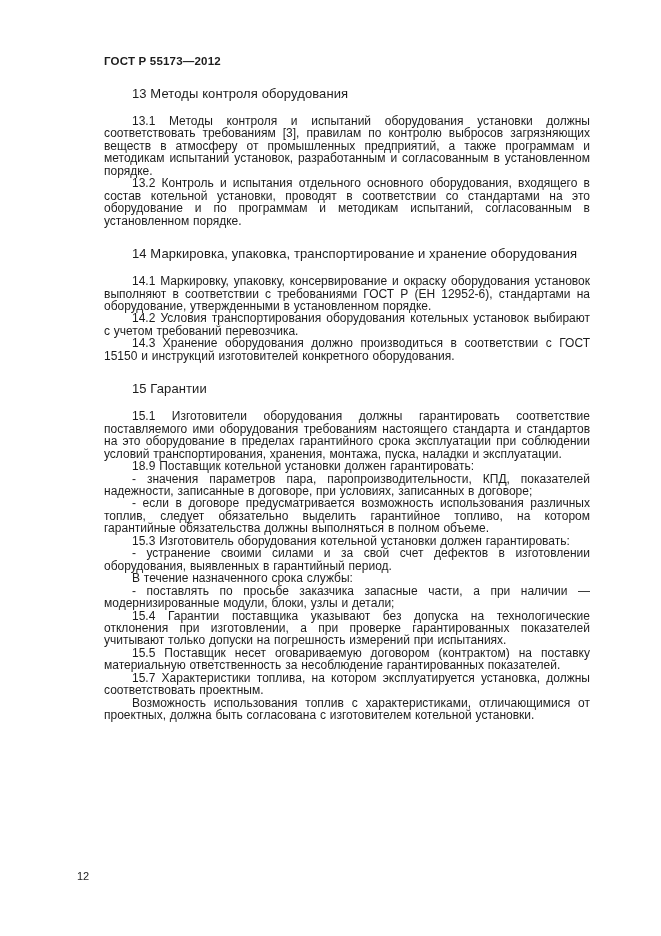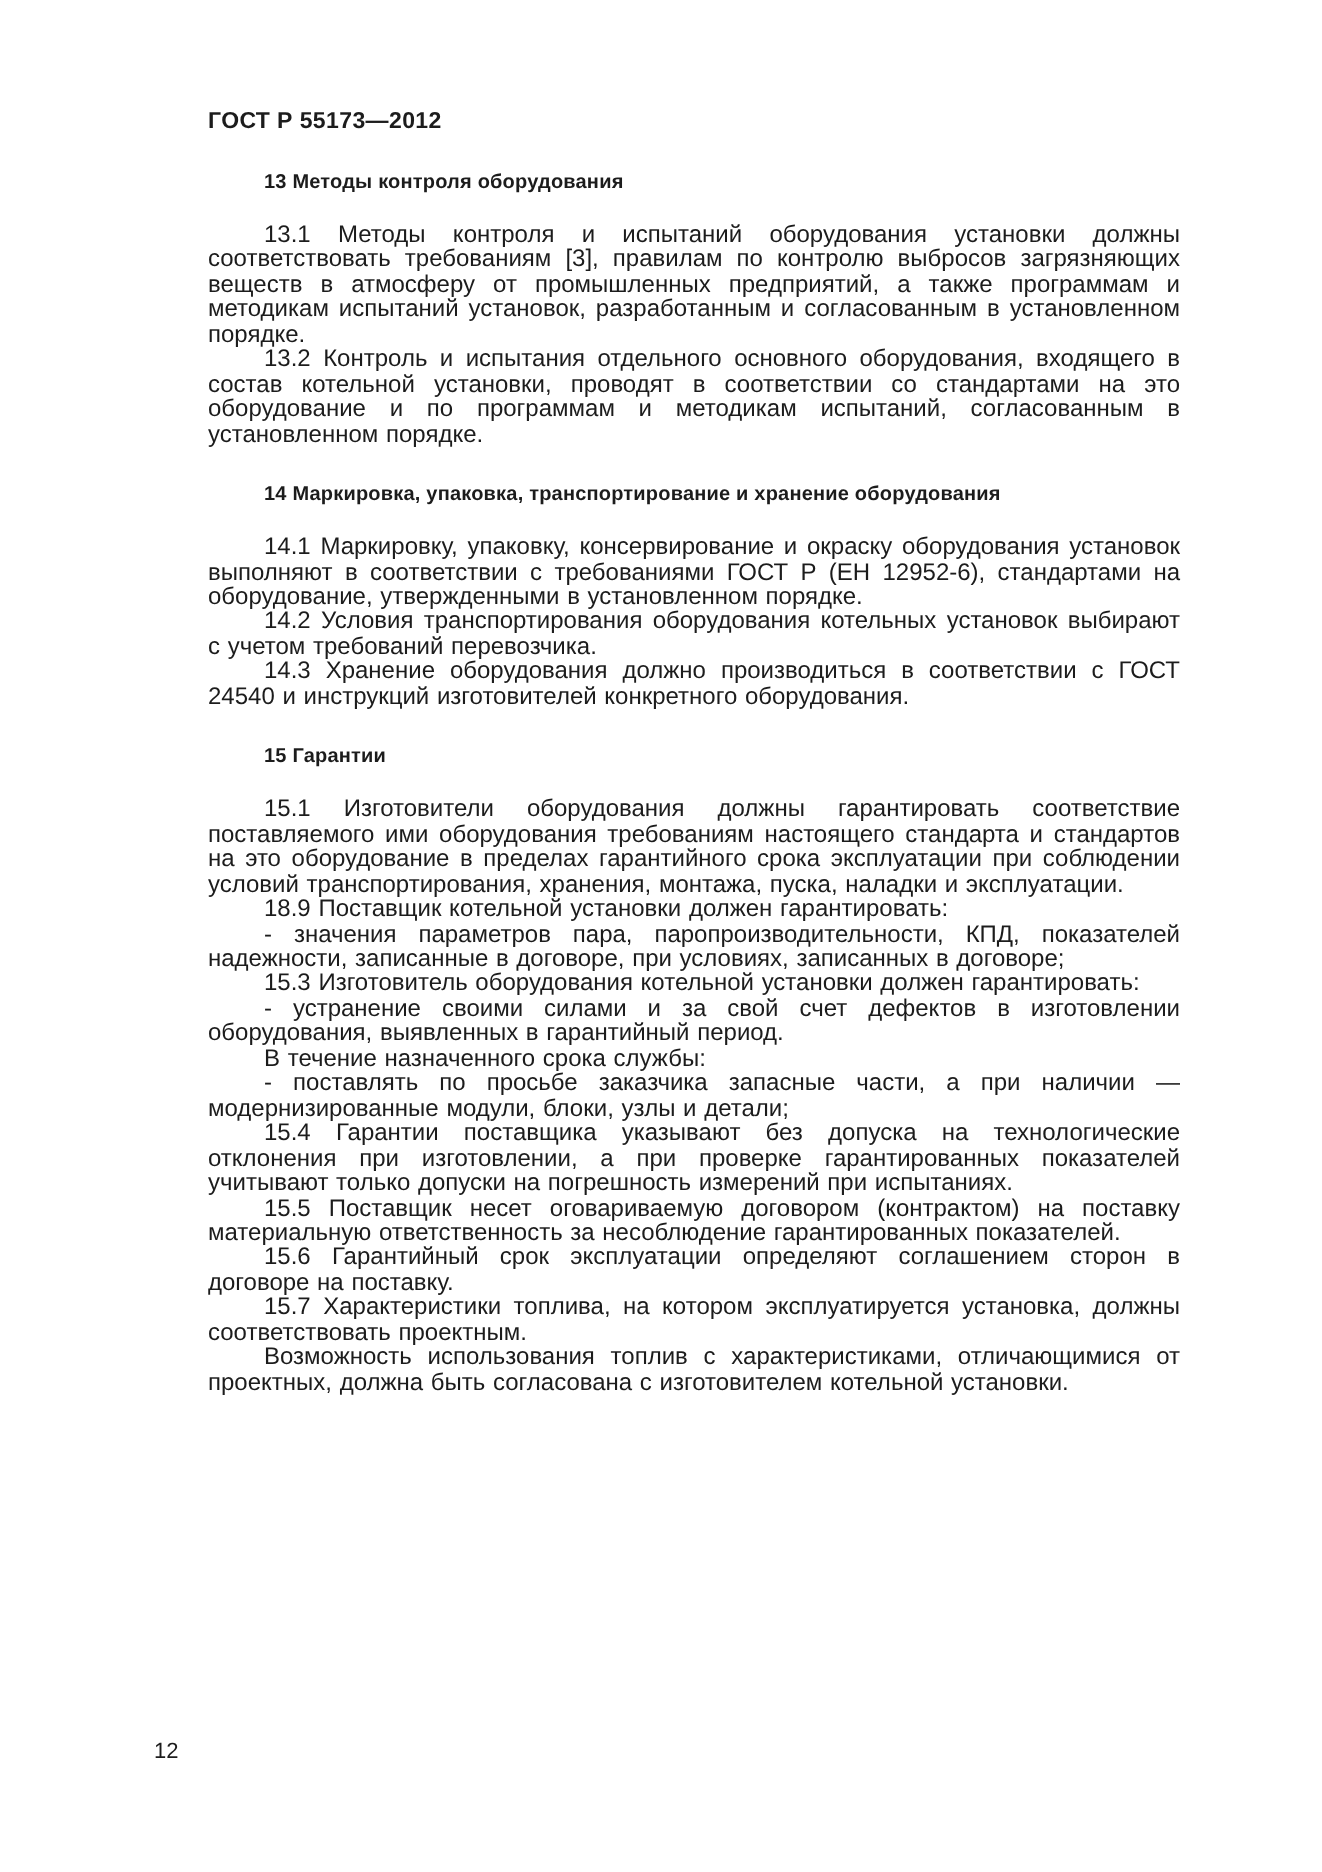--- a/index.html
+++ b/index.html
@@ -22,22 +22,22 @@
     box-sizing: border-box;
     padding: 55px 71px 0 104px;
   }
   .doc-header {
     font-size: 11.5px;
     font-weight: bold;
     letter-spacing: 0.2px;
     margin: 0 0 2px 0;
   }
   .section-title {
-    font-size: 10px;
-    font-weight: bold;
+    font-size: 13px;
+    font-weight: normal;
     margin: 19px 0 14px 0;
     text-indent: 28px;
     letter-spacing: 0.1px;
   }
   .para {
     font-size: 12px;
     line-height: 12.45px;
     margin: 0;
     text-align: justify;
     text-indent: 28px;
@@ -57,30 +57,30 @@
 <div class="page">
   <div class="doc-header">ГОСТ Р 55173—2012</div>
 
   <div>
       <div class="section-title">13 Методы контроля оборудования</div>
       <p class="para">13.1 Методы контроля и испытаний оборудования установки должны соответствовать требованиям [3], правилам по контролю выбросов загрязняющих веществ в атмосферу от промышленных предприятий, а также программам и методикам испытаний установок, разработанным и согласованным в установленном порядке.</p>
       <p class="para">13.2 Контроль и испытания отдельного основного оборудования, входящего в состав котельной установки, проводят в соответствии со стандартами на это оборудование и по программам и методикам испытаний, согласованным в установленном порядке.</p>
       <div class="section-title">14 Маркировка, упаковка, транспортирование и хранение оборудования</div>
       <p class="para">14.1 Маркировку, упаковку, консервирование и окраску оборудования установок выполняют в соответствии с требованиями ГОСТ Р (ЕН 12952-6), стандартами на оборудование, утвержденными в установленном порядке.</p>
       <p class="para">14.2 Условия транспортирования оборудования котельных установок выбирают с учетом требований перевозчика.</p>
-      <p class="para">14.3 Хранение оборудования должно производиться в соответствии с ГОСТ 24540 и инструкций изготовителей конкретного оборудования.</p>
+      <p class="para">14.3 Хранение оборудования должно производиться в соответствии с ГОСТ 15150 и инструкций изготовителей конкретного оборудования.</p>
       <div class="section-title">15 Гарантии</div>
       <p class="para">15.1 Изготовители оборудования должны гарантировать соответствие поставляемого ими оборудования требованиям настоящего стандарта и стандартов на это оборудование в пределах гарантийного срока эксплуатации при соблюдении условий транспортирования, хранения, монтажа, пуска, наладки и эксплуатации.</p>
       <p class="para">18.9 Поставщик котельной установки должен гарантировать:</p>
       <p class="para">- значения параметров пара, паропроизводительности, КПД, показателей надежности, записанные в договоре, при условиях, записанных в договоре;</p>
+      <p class="para">- если в договоре предусматривается возможность использования различных топлив, следует обязательно выделить гарантийное топливо, на котором гарантийные обязательства должны выполняться в полном объеме.</p>
       <p class="para">15.3 Изготовитель оборудования котельной установки должен гарантировать:</p>
       <p class="para">- устранение своими силами и за свой счет дефектов в изготовлении оборудования, выявленных в гарантийный период.</p>
       <p class="para">В течение назначенного срока службы:</p>
       <p class="para">- поставлять по просьбе заказчика запасные части, а при наличии — модернизированные модули, блоки, узлы и детали;</p>
       <p class="para">15.4 Гарантии поставщика указывают без допуска на технологические отклонения при изготовлении, а при проверке гарантированных показателей учитывают только допуски на погрешность измерений при испытаниях.</p>
       <p class="para">15.5 Поставщик несет оговариваемую договором (контрактом) на поставку материальную ответственность за несоблюдение гарантированных показателей.</p>
-      <p class="para">15.6 Гарантийный срок эксплуатации определяют соглашением сторон в договоре на поставку.</p>
       <p class="para">15.7 Характеристики топлива, на котором эксплуатируется установка, должны соответствовать проектным.</p>
       <p class="para">Возможность использования топлив с характеристиками, отличающимися от проектных, должна быть согласована с изготовителем котельной установки.</p>
     </div>
 
   <div class="page-number">12</div>
 </div>
 
 </body></html>

